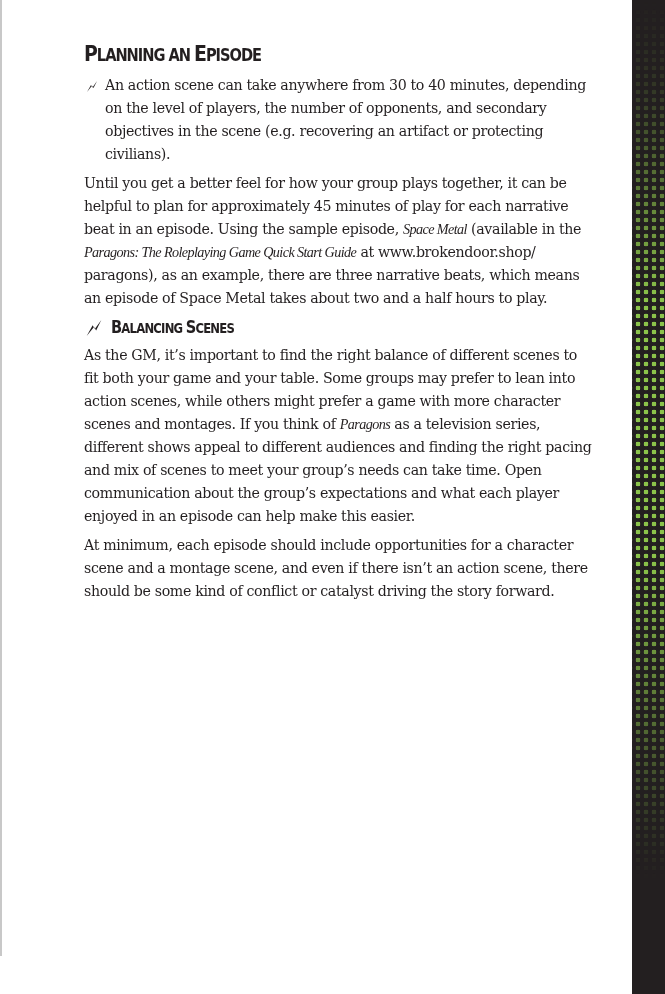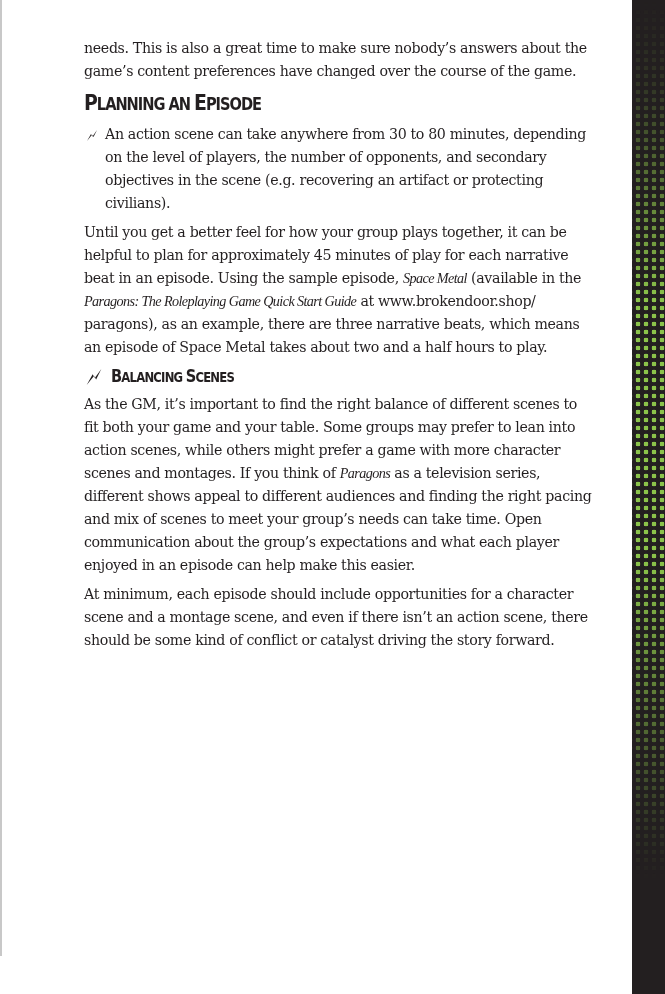--- a/index.html
+++ b/index.html
@@ -34,31 +34,30 @@
 </head>
 <body>
 
 <div class="left-edge"></div>
 
 <div class="side-stripe">
   <div class="halftone"></div>
 </div>
 
 <div class="content">
-  <p>needs. This is also a great time to make sure nobody’s answers about the game’s content preferences have changed over the course of the game.</p>
 
   <div class="h2"><span>P</span><span class="sc">LANNING AN </span><span>E</span><span class="sc">PISODE</span></div>
 
 
   <ul class="bullets">
     <li>
       <svg class="bbolt" viewBox="0 0 12 13">
           <path d="M1 12 L5 5 L6.5 7.5 L11 1 L7.5 8 L6 5.8 Z" fill="#231f20"></path>
         </svg>
-      <span>An action scene can take anywhere from 30 to 80 minutes, depending on the level of players, the number of opponents, and secondary objectives in the scene (e.g. recovering an artifact or protecting civilians).</span>
+      <span>An action scene can take anywhere from 30 to 40 minutes, depending on the level of players, the number of opponents, and secondary objectives in the scene (e.g. recovering an artifact or protecting civilians).</span>
     </li>
   </ul>
 
   <p><span>Until you get a better feel for how your group plays together, it can be helpful to plan for approximately 45 minutes of play for each narrative beat in an episode. Using the sample episode, </span><em>Space Metal</em><span> (available in the </span><em>Paragons: The Roleplaying Game Quick Start Guide</em><span> at www.brokendoor.shop/ paragons), as an example, there are three narrative beats, which means an episode of Space Metal takes about two and a half hours to play.</span></p>
 
   <div class="h3">
     <svg class="bolt" viewBox="0 0 12 13">
         <path d="M0.5 12.5 L5 4.5 L6.6 7.3 L11.5 0.5 L7.6 8.3 L6 5.8 Z" fill="#231f20"></path>
       </svg>
     <span class="txt"><span>B</span><span class="sc">ALANCING </span><span>S</span><span class="sc">CENES</span></span>

